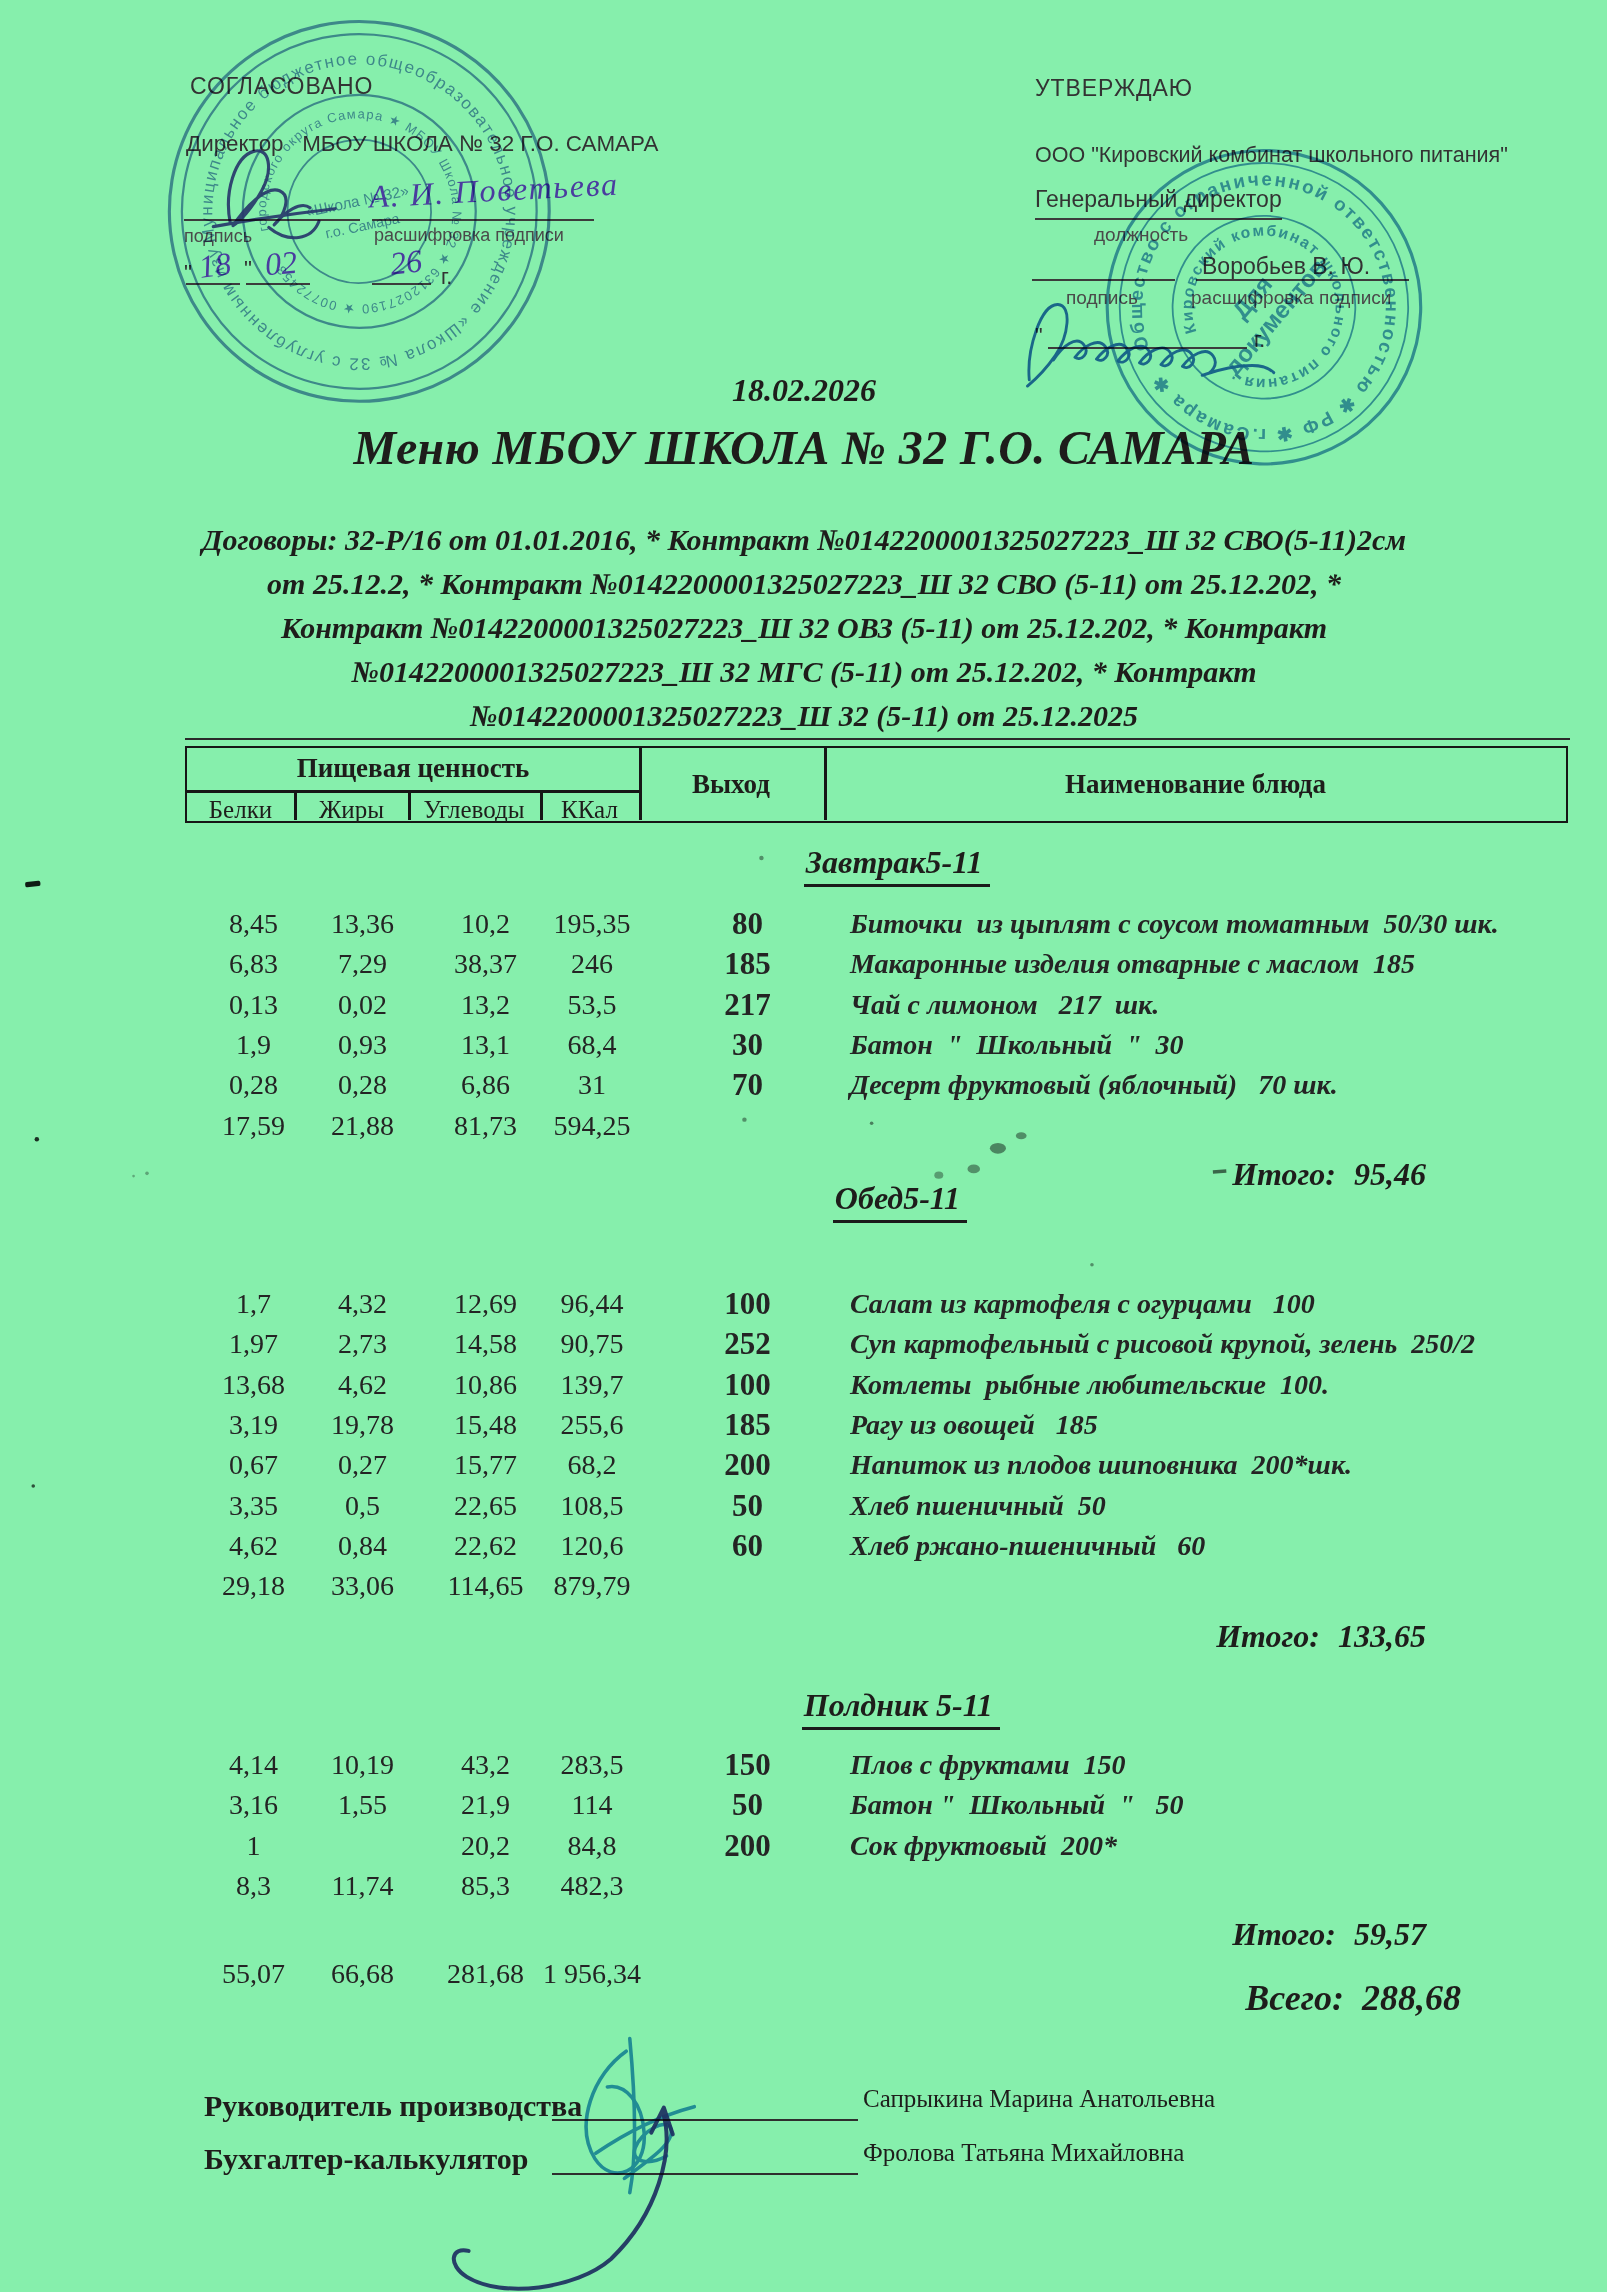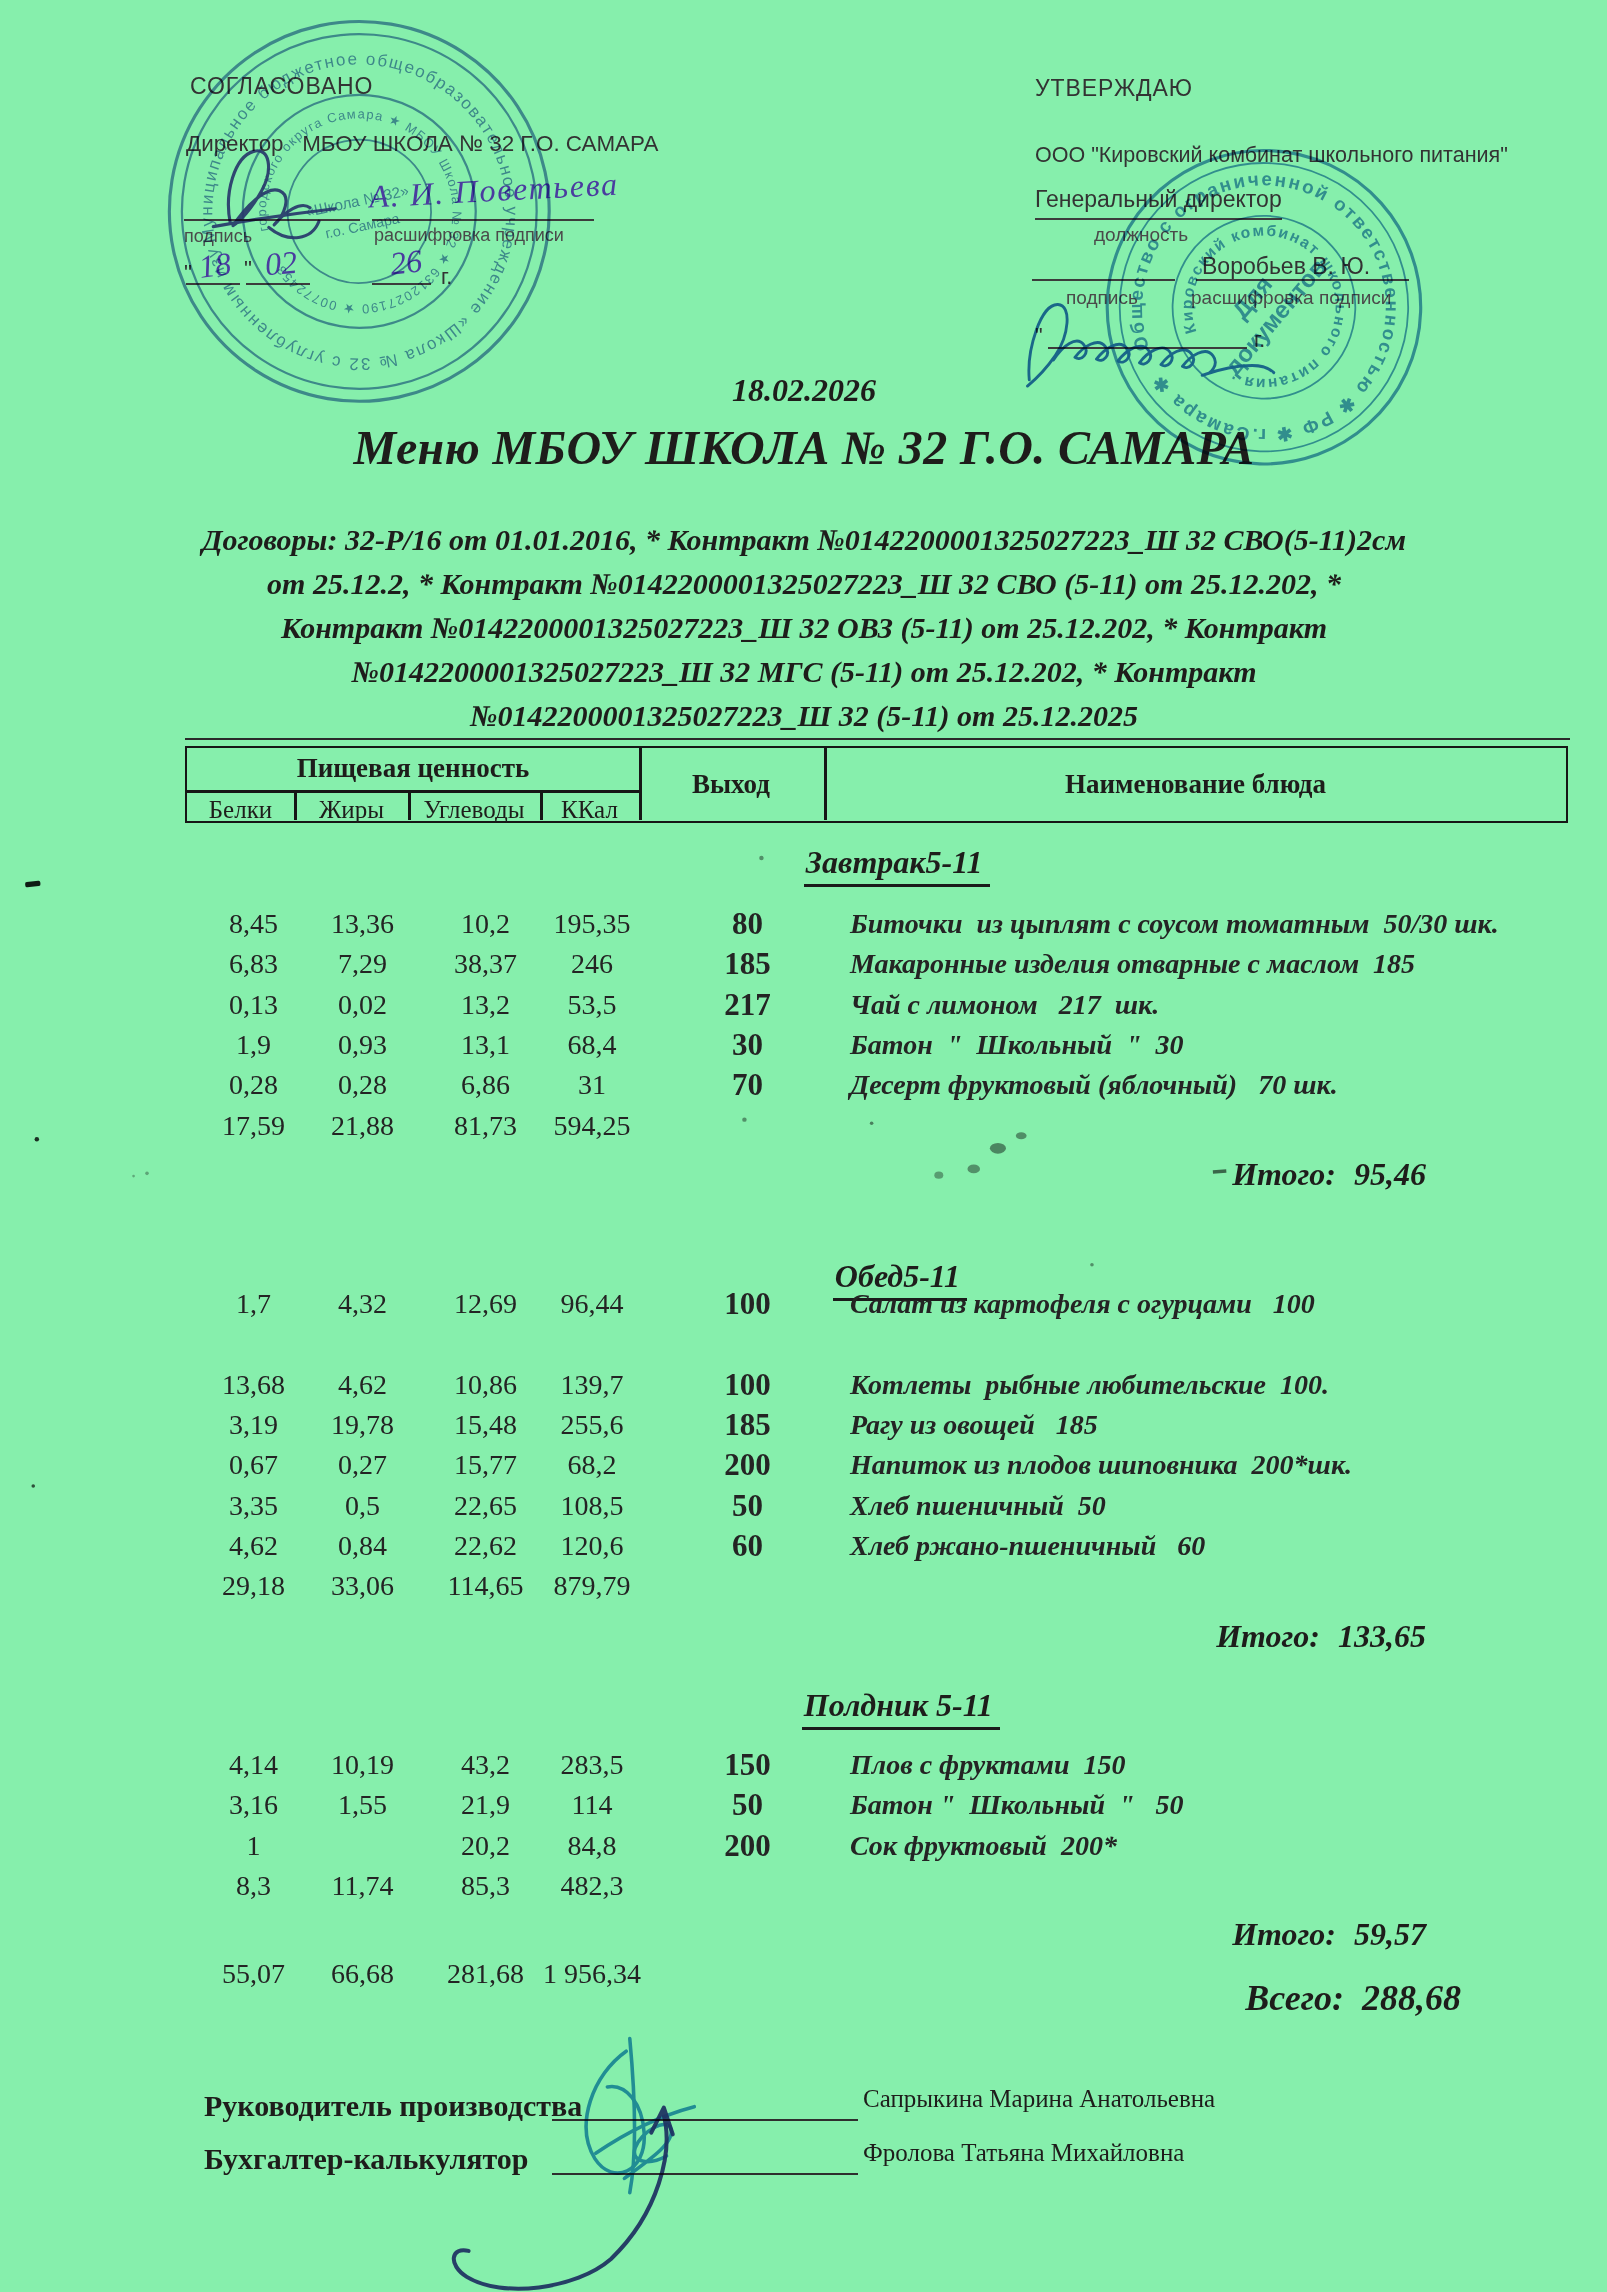--- a/index.html
+++ b/index.html
@@ -163,29 +163,37 @@
       <span class="cell cb">17,59</span>
       <span class="cell cf">21,88</span>
       <span class="cell cc">81,73</span>
       <span class="cell ck">594,25</span>
     </div>
   </div>
   <div class="subtotal" style="top:1155px">
     <span>Итого:</span><span class="gap"></span><span>95,46</span>
   </div>
 
-  <div class="abs sec" style="left:833px;top:1258px">Обед5-11</div>
+  <div class="abs sec" style="left:833px;top:1180px">Обед5-11</div>
   <div class="abs" style="left:0;top:1284px;width:1608px;height:331px">
     <div class="row" style="top:0">
       <span class="cell cb">1,7</span>
       <span class="cell cf">4,32</span>
       <span class="cell cc">12,69</span>
       <span class="cell ck">96,44</span>
       <span class="cell cout">100</span>
       <span class="cell cdish">Салат из картофеля с огурцами   100</span>
+    </div>
+    <div class="row" style="top:40px">
+      <span class="cell cb">1,97</span>
+      <span class="cell cf">2,73</span>
+      <span class="cell cc">14,58</span>
+      <span class="cell ck">90,75</span>
+      <span class="cell cout">252</span>
+      <span class="cell cdish">Суп картофельный с рисовой крупой, зелень  250/2</span>
     </div>
     <div class="row" style="top:81px">
       <span class="cell cb">13,68</span>
       <span class="cell cf">4,62</span>
       <span class="cell cc">10,86</span>
       <span class="cell ck">139,7</span>
       <span class="cell cout">100</span>
       <span class="cell cdish">Котлеты  рыбные любительские  100.</span>
     </div>
     <div class="row" style="top:121px">

